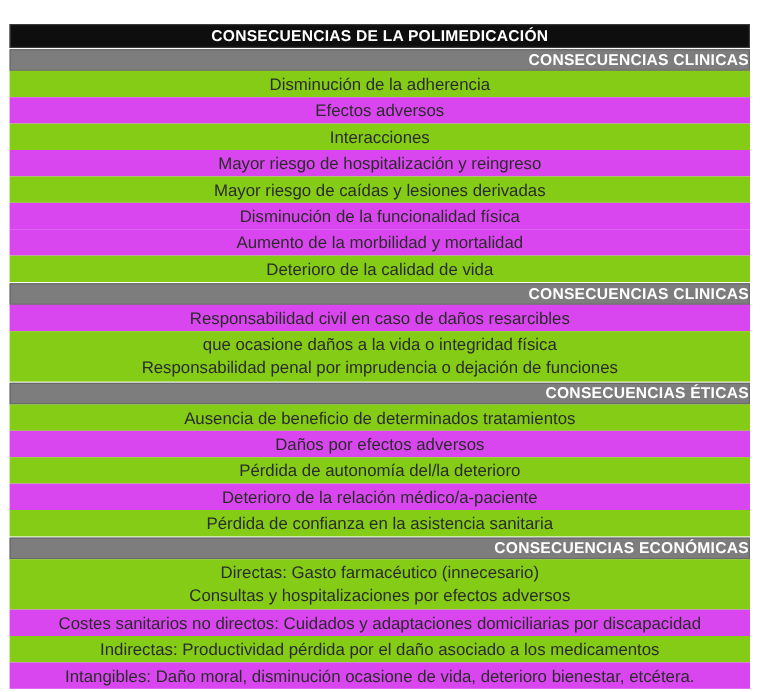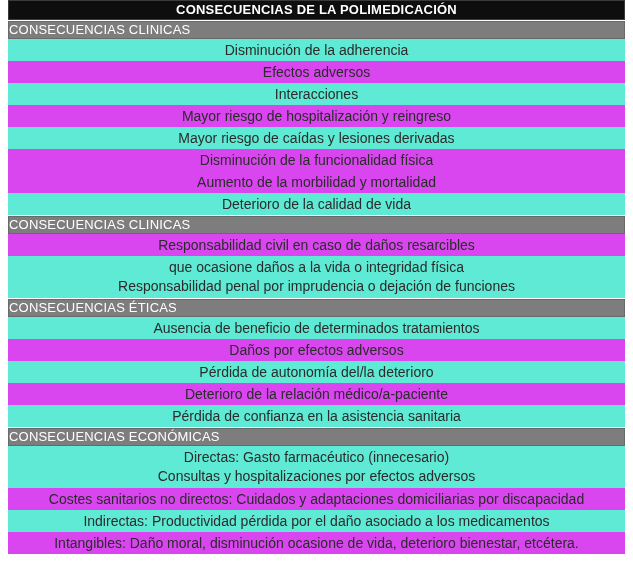--- a/index.html
+++ b/index.html
@@ -10,59 +10,59 @@
   body {
     width: 633px;
     height: 577px;
     font-family: "Liberation Sans", sans-serif;
     position: relative;
     overflow: hidden;
   }
   .table-wrap {
     position: absolute;
     left: 8px;
-    top: 0;
+    top: 20px;
     width: 617px;
   }
   .title-bar {
     background: #0e0e0e;
     color: #ffffff;
     font-weight: bold;
     font-size: 13px;
     letter-spacing: 0.2px;
     height: 18px;
     line-height: 18px;
     text-align: center;
     border: 1px solid #3a3a3a;
     box-sizing: content-box;
   }
   .section-bar {
     background: #7d7d7d;
     color: #ffffff;
-    font-weight: normal;
+    font-weight: bold;
     font-size: 13px;
     letter-spacing: 0.2px;
     height: 16px;
     line-height: 16px;
-    text-align: left;
+    text-align: right;
     border: 1px solid #696969;
     margin-top: 1px;
   }
   .row {
     min-height: 22px;
     display: flex;
     flex-direction: column;
     justify-content: center;
     text-align: center;
     font-size: 14px;
     color: #2b2b2b;
     line-height: 19px;
     padding: 1px 2px;
     box-sizing: border-box;
-    background: #5eead4;
+    background: #84cc16;
   }
   .row.alt {
     background: #d946ef;
   }
   .row.twoline {
     padding: 2px 2px;
   }
 </style>
 </head>
 <body>

